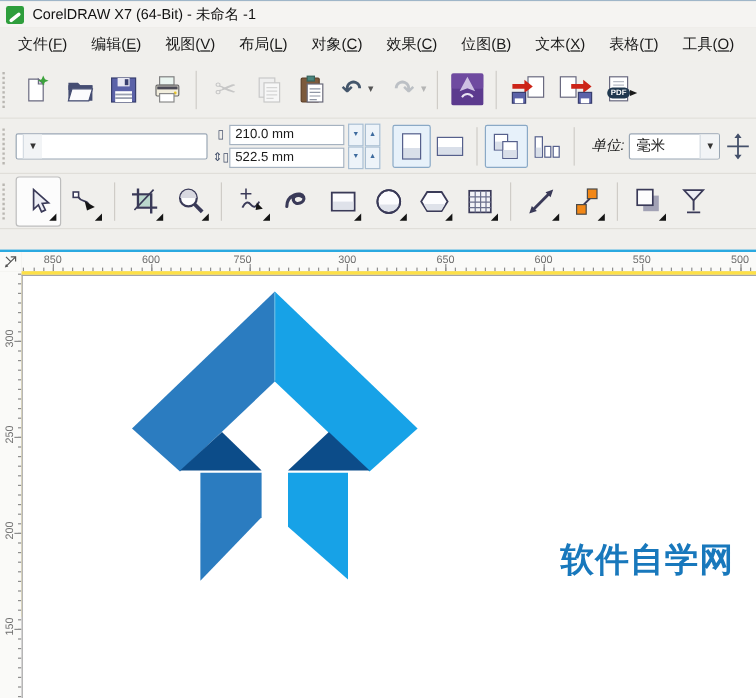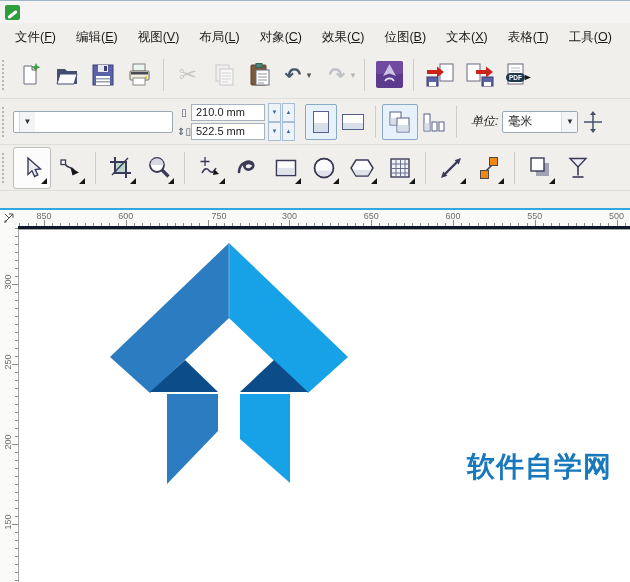--- a/index.html
+++ b/index.html
@@ -34,21 +34,21 @@
   .caret.dis{color:#b5b5b5;}
   
   .combo{height:22px;background:#fff;border:1px solid #9AA7B5;border-radius:2px;display:flex;
          align-items:center;font-size:12px;padding-left:5px;box-sizing:border-box;position:relative;}
   .combo .cv{flex:1;}
   .combo .dd{width:15px;height:100%;display:flex;align-items:center;justify-content:center;
              font-size:8px;color:#333;border-left:1px solid #D5DCE3;background:#F2F4F6;}
   .field-col{display:flex;flex-direction:column;gap:2px;margin-left:4px;}
   .field-row{display:flex;align-items:center;height:17px;}
   .mini-ic{width:14px;font-size:10px;color:#44506a;text-align:center;flex:0 0 auto;}
-  .fld{width:74px;height:17px;background:#fff;border:1px solid #A5B2C0;font-size:11px;
+  .fld{width:96px;height:17px;background:#fff;border:1px solid #A5B2C0;font-size:11px;
        display:flex;align-items:center;padding-left:4px;box-sizing:border-box;}
   .spin{display:flex;margin-left:2px;}
   .spin b{width:11px;height:17px;border:1px solid #A9BED2;background:#EDF3F9;color:#3E6B9E;
           font-size:6px;display:flex;align-items:center;justify-content:center;margin-left:1px;}
   .pbtn{width:30px;height:34px;display:flex;align-items:center;justify-content:center;
         flex:0 0 auto;border:1px solid transparent;border-radius:2px;position:relative;}
   .pbtn.pressed{border-color:#8AA9C6;background:#E7F1FA;}
   .pageic{border:1px solid #56608C;background:linear-gradient(#fff 55%,#D9DFE9 55%);}
   .lbl{font-size:12px;margin:0 4px 0 8px;white-space:nowrap;font-style:italic;}
   
@@ -72,35 +72,36 @@
            border-right:1px solid #E3E1DD;border-bottom:1px solid #D8D6D2;
            display:flex;align-items:center;justify-content:center;}
   .vruler{position:absolute;left:0;top:225px;width:18px;height:357px;background:#FAFAF8;
           border-right:1px solid #DCDAD6;overflow:hidden;}
   .htick{position:absolute;bottom:0;width:1px;background:#8E8E8E;}
   .hlab{position:absolute;top:1px;font-size:9px;color:#6E6E6E;transform:translateX(-50%);}
   .vtick{position:absolute;right:0;height:1px;background:#8E8E8E;}
   .vlab{position:absolute;right:3px;font-size:9px;color:#6E6E6E;transform:rotate(-90deg);
         transform-origin:center;white-space:nowrap;}
   
-  .canvas{position:absolute;left:18px;top:225px;width:612px;height:288px;background:#0f172a;}
+  .canvas{position:absolute;left:18px;top:225px;width:612px;height:288px;background:#fde047;}
   .page{position:absolute;left:0;top:3px;width:612px;height:354px;background:#fff;
         border-top:1px solid #A5A5A5;border-left:1px solid #A5A5A5;box-sizing:border-box;}
   .logo-svg{position:absolute;left:0;top:0;}
   .watermark{position:absolute;left:449px;top:226px;color:#1878BC;text-align:left;}
   .wm1{font-size:28px;font-weight:bold;letter-spacing:1px;line-height:1.1;}
   .wm2{font-size:11.5px;font-weight:bold;letter-spacing:2.2px;margin-top:1px;}
 </style>
 </head>
 <body>
 
 <div id="app">
 
   <div class="titlebar">
     <span class="app-icon"></span>
+    <span class="title-text">CorelDRAW X7 (64-Bit) - 未命名 -1</span>
   </div>
 
   <div class="menubar">
       <span class="menu-item">文件(<u>F</u>)</span>
       <span class="menu-item">编辑(<u>E</u>)</span>
       <span class="menu-item">视图(<u>V</u>)</span>
       <span class="menu-item">布局(<u>L</u>)</span>
       <span class="menu-item">对象(<u>C</u>)</span>
       <span class="menu-item">效果(<u>C</u>)</span>
       <span class="menu-item">位图(<u>B</u>)</span>
@@ -451,21 +452,21 @@
       <span class="htick" style="left: 574.06px; height: 3px;"></span>
       <span class="htick" style="left: 582.24px; height: 3px;"></span>
       <span class="htick" style="left: 590.42px; height: 3px;"></span>
       <span class="htick" style="left: 598.6px; height: 3px;"></span>
       <span class="htick" style="left: 606.78px; height: 3px;"></span>
       <span class="htick" style="left: 26px; height: 6px;"></span>
       <span class="hlab" style="left: 26px;">850</span>
       <span class="htick" style="left: 107.8px; height: 6px;"></span>
       <span class="hlab" style="left: 107.8px;">600</span>
       <span class="htick" style="left: 189.6px; height: 6px;"></span>
-      <span class="hlab" style="left: 201px;">750</span>
+      <span class="hlab" style="left: 184px;">750</span>
       <span class="htick" style="left: 271.4px; height: 6px;"></span>
       <span class="hlab" style="left: 271.4px;">300</span>
       <span class="htick" style="left: 353.2px; height: 6px;"></span>
       <span class="hlab" style="left: 353.2px;">650</span>
       <span class="htick" style="left: 435px; height: 6px;"></span>
       <span class="hlab" style="left: 435px;">600</span>
       <span class="htick" style="left: 516.8px; height: 6px;"></span>
       <span class="hlab" style="left: 516.8px;">550</span>
       <span class="htick" style="left: 598.6px; height: 6px;"></span>
       <span class="hlab" style="left: 598.6px;">500</span>

